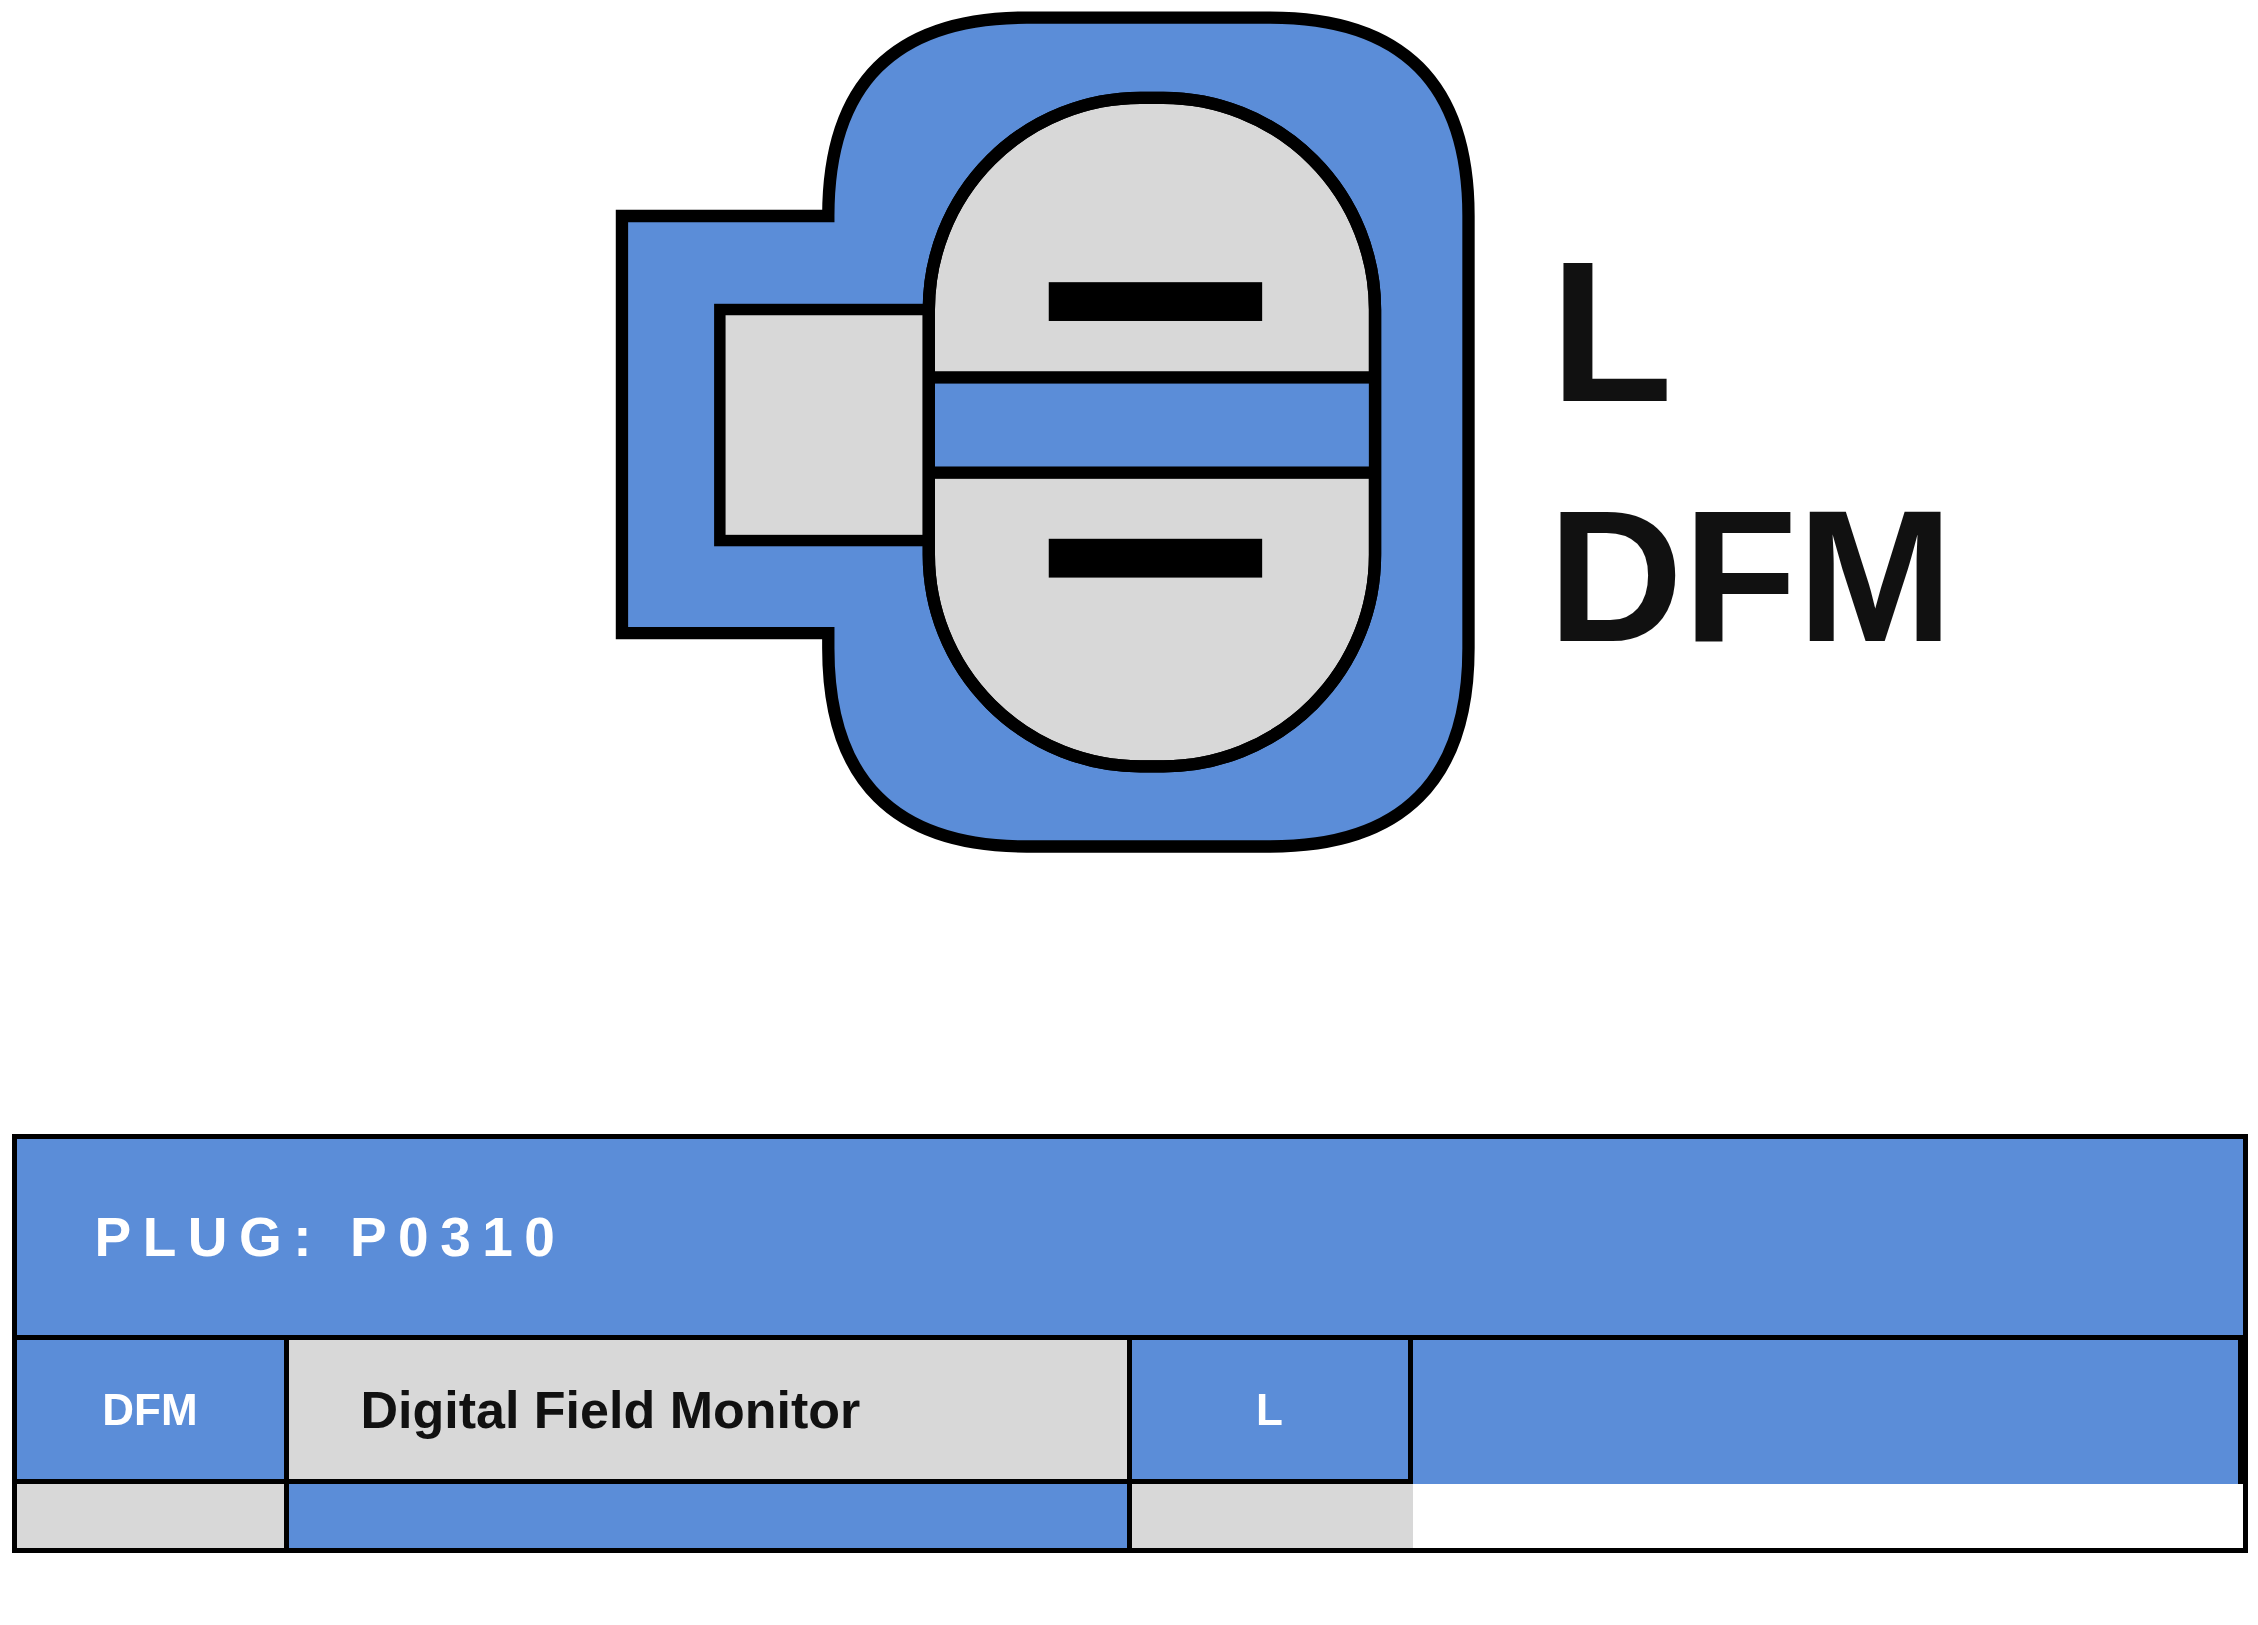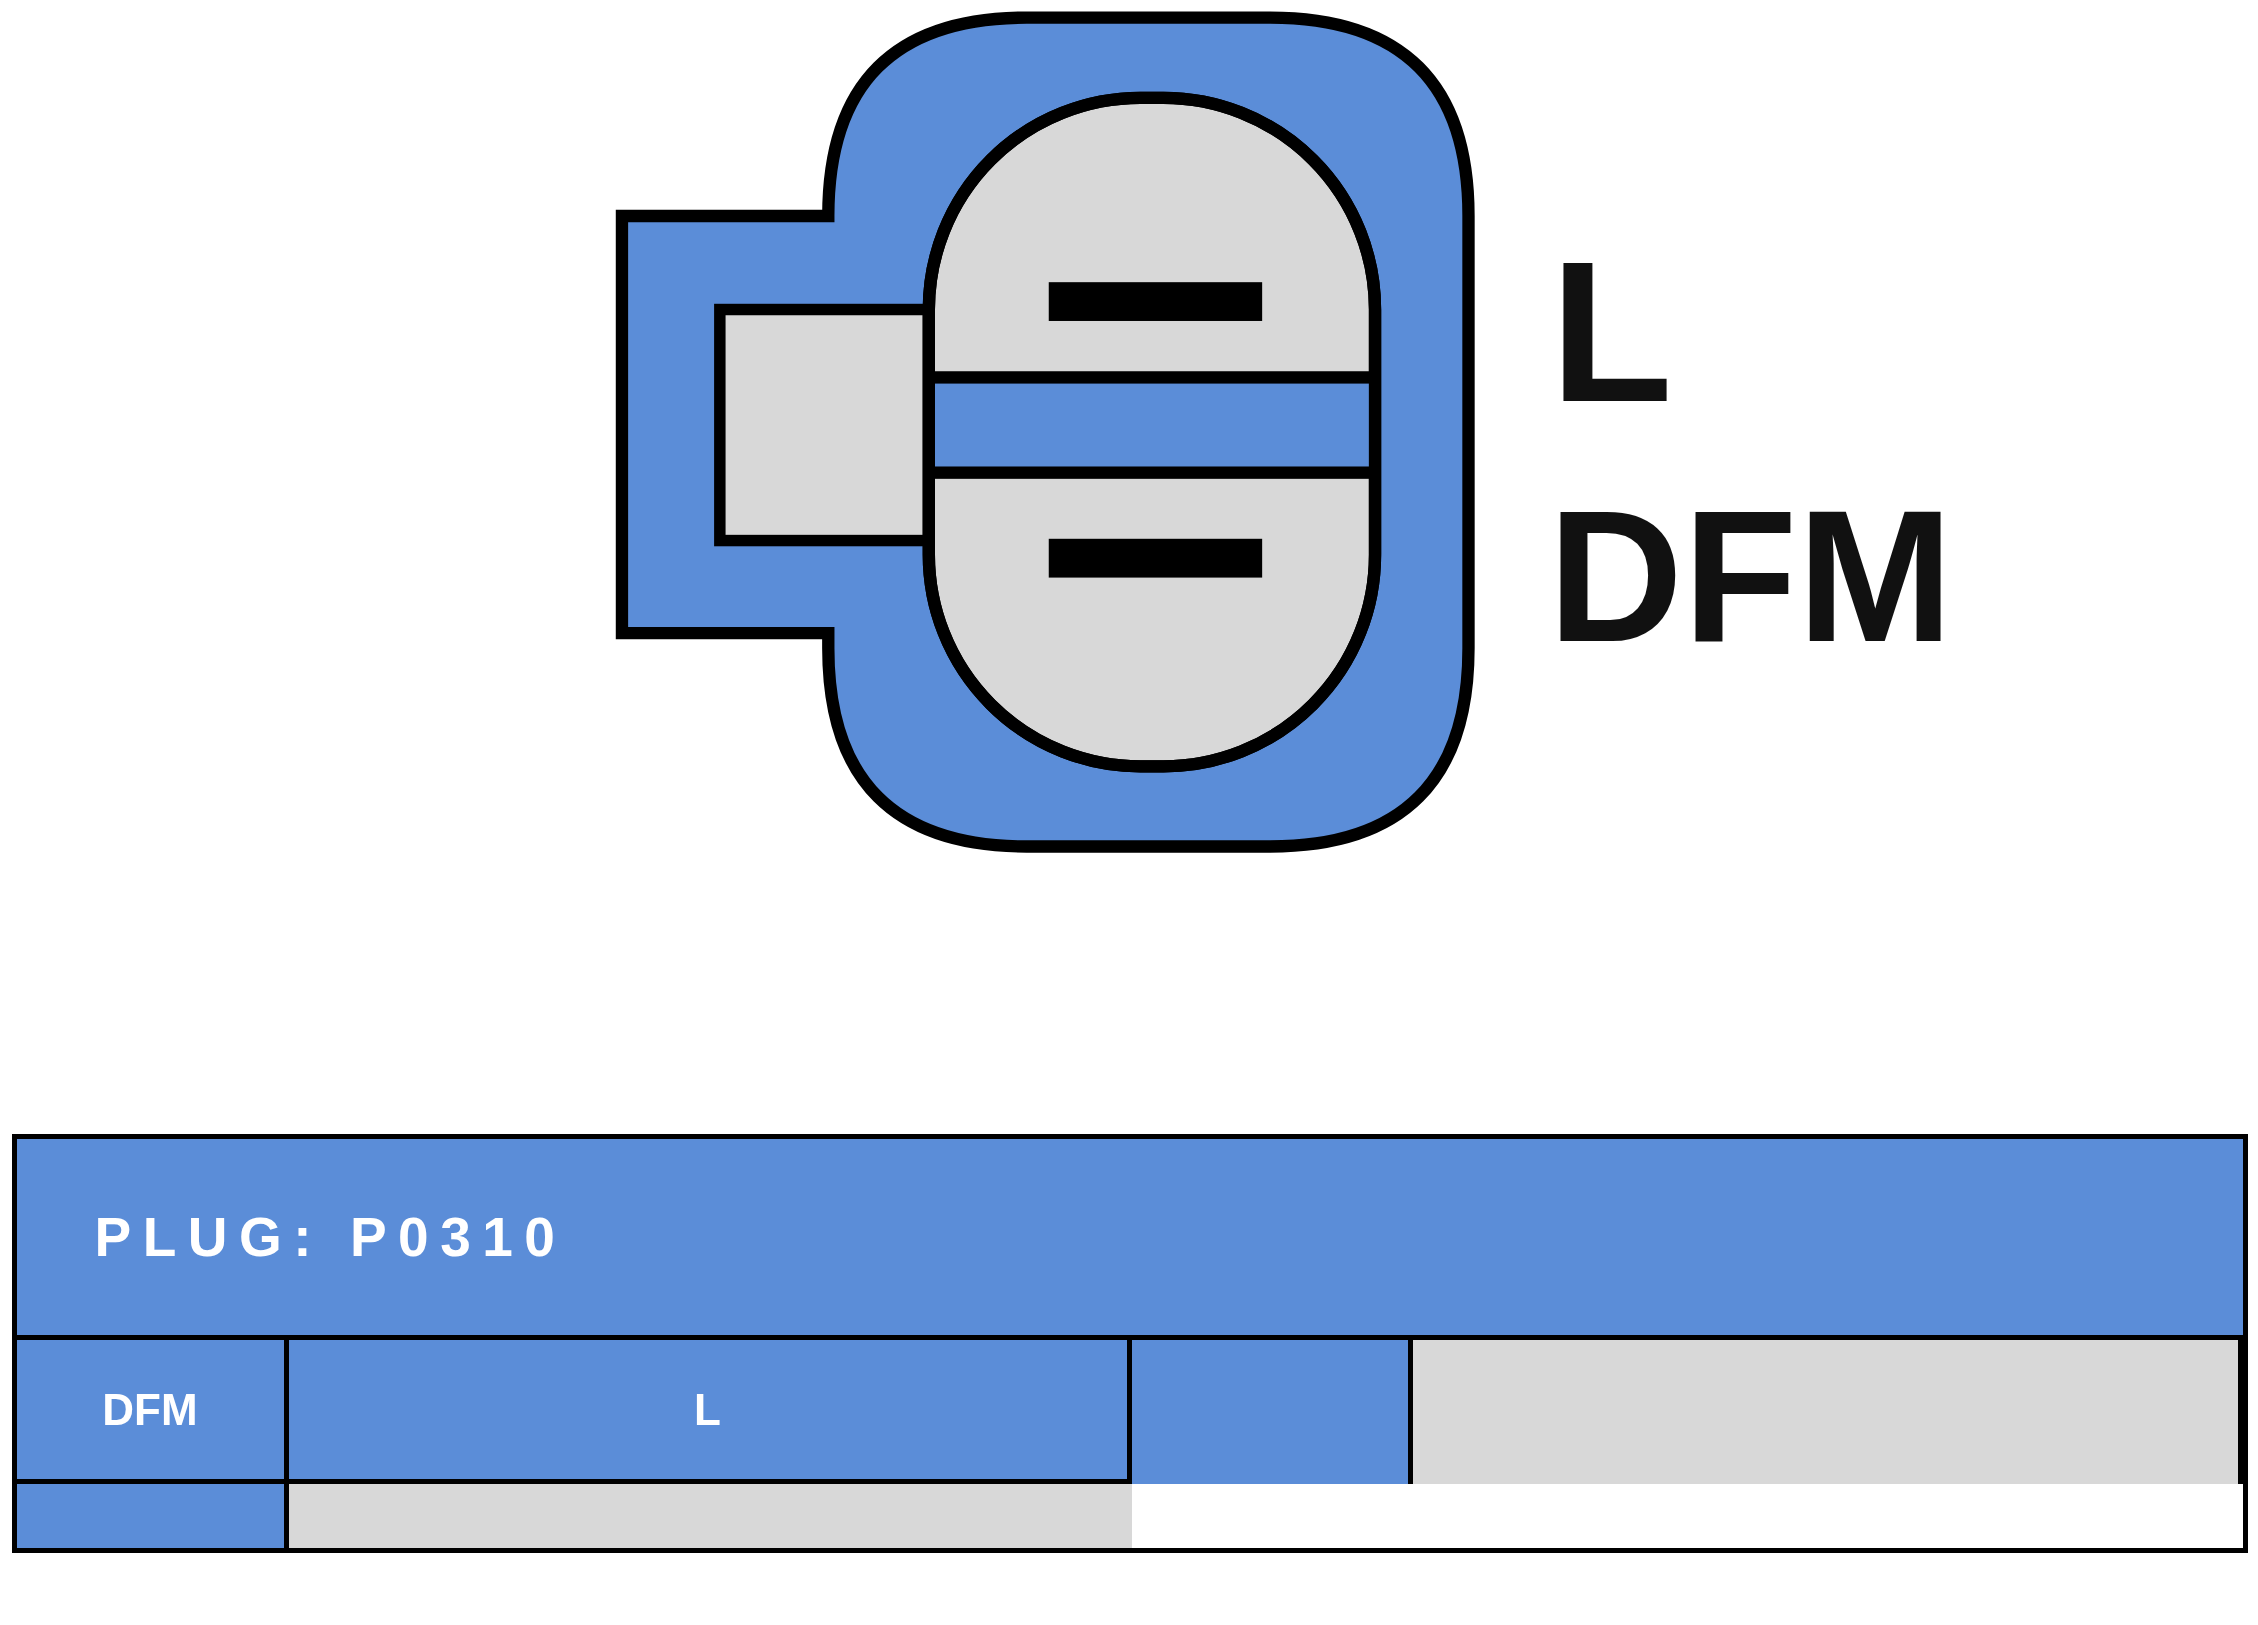--- a/index.html
+++ b/index.html
@@ -115,20 +115,21 @@
   </svg>
 
   <div class="pin-label pin-label-l">L</div>
   <div class="pin-label pin-label-dfm">DFM</div>
 
   <div class="plug-table">
     <div class="plug-header">PLUG: P0310</div>
     <div class="plug-grid">
 
       <div class="cell key top-row">DFM</div>
+      <div class="cell val top-row">Digital Field Monitor</div>
       <div class="cell key top-row">L</div>
 
       <div class="cell key"></div>
       <div class="cell val"></div>
       <div class="cell key"></div>
       <div class="cell val last-col"></div>
     </div>
   </div>
 
 </div>

